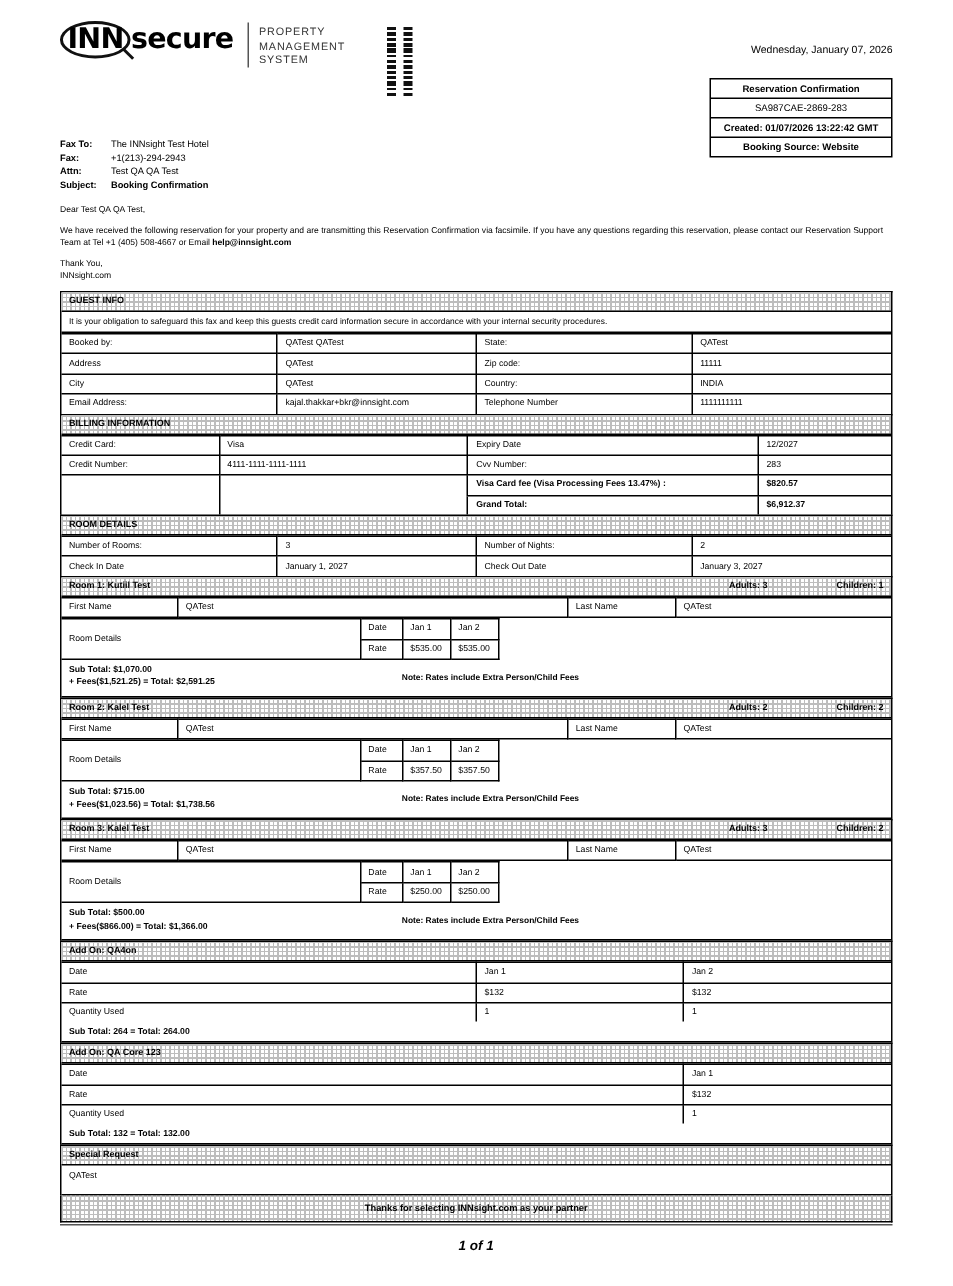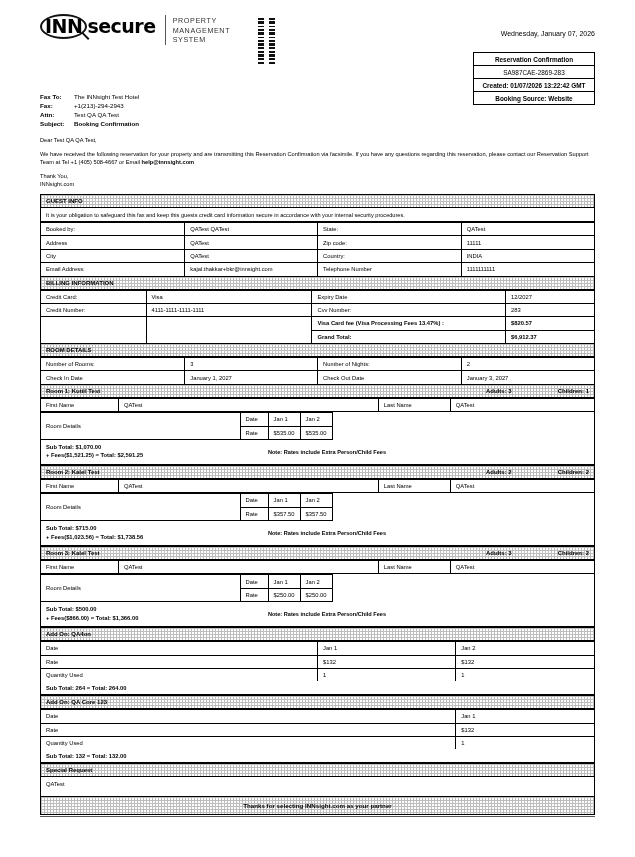--- a/index.html
+++ b/index.html
@@ -555,14 +555,15 @@
         <span>Special Request</span>
       </div>
       <div class="special-body">QATest</div>
     </div>
 
     <div class="thanks-bar">Thanks for selecting INNsight.com as your partner</div>
 
   </div>
 
   <div class="footer-rule"></div>
+  <div class="page-footer">1 of 1</div>
 
 </div>
 
 </body></html>

